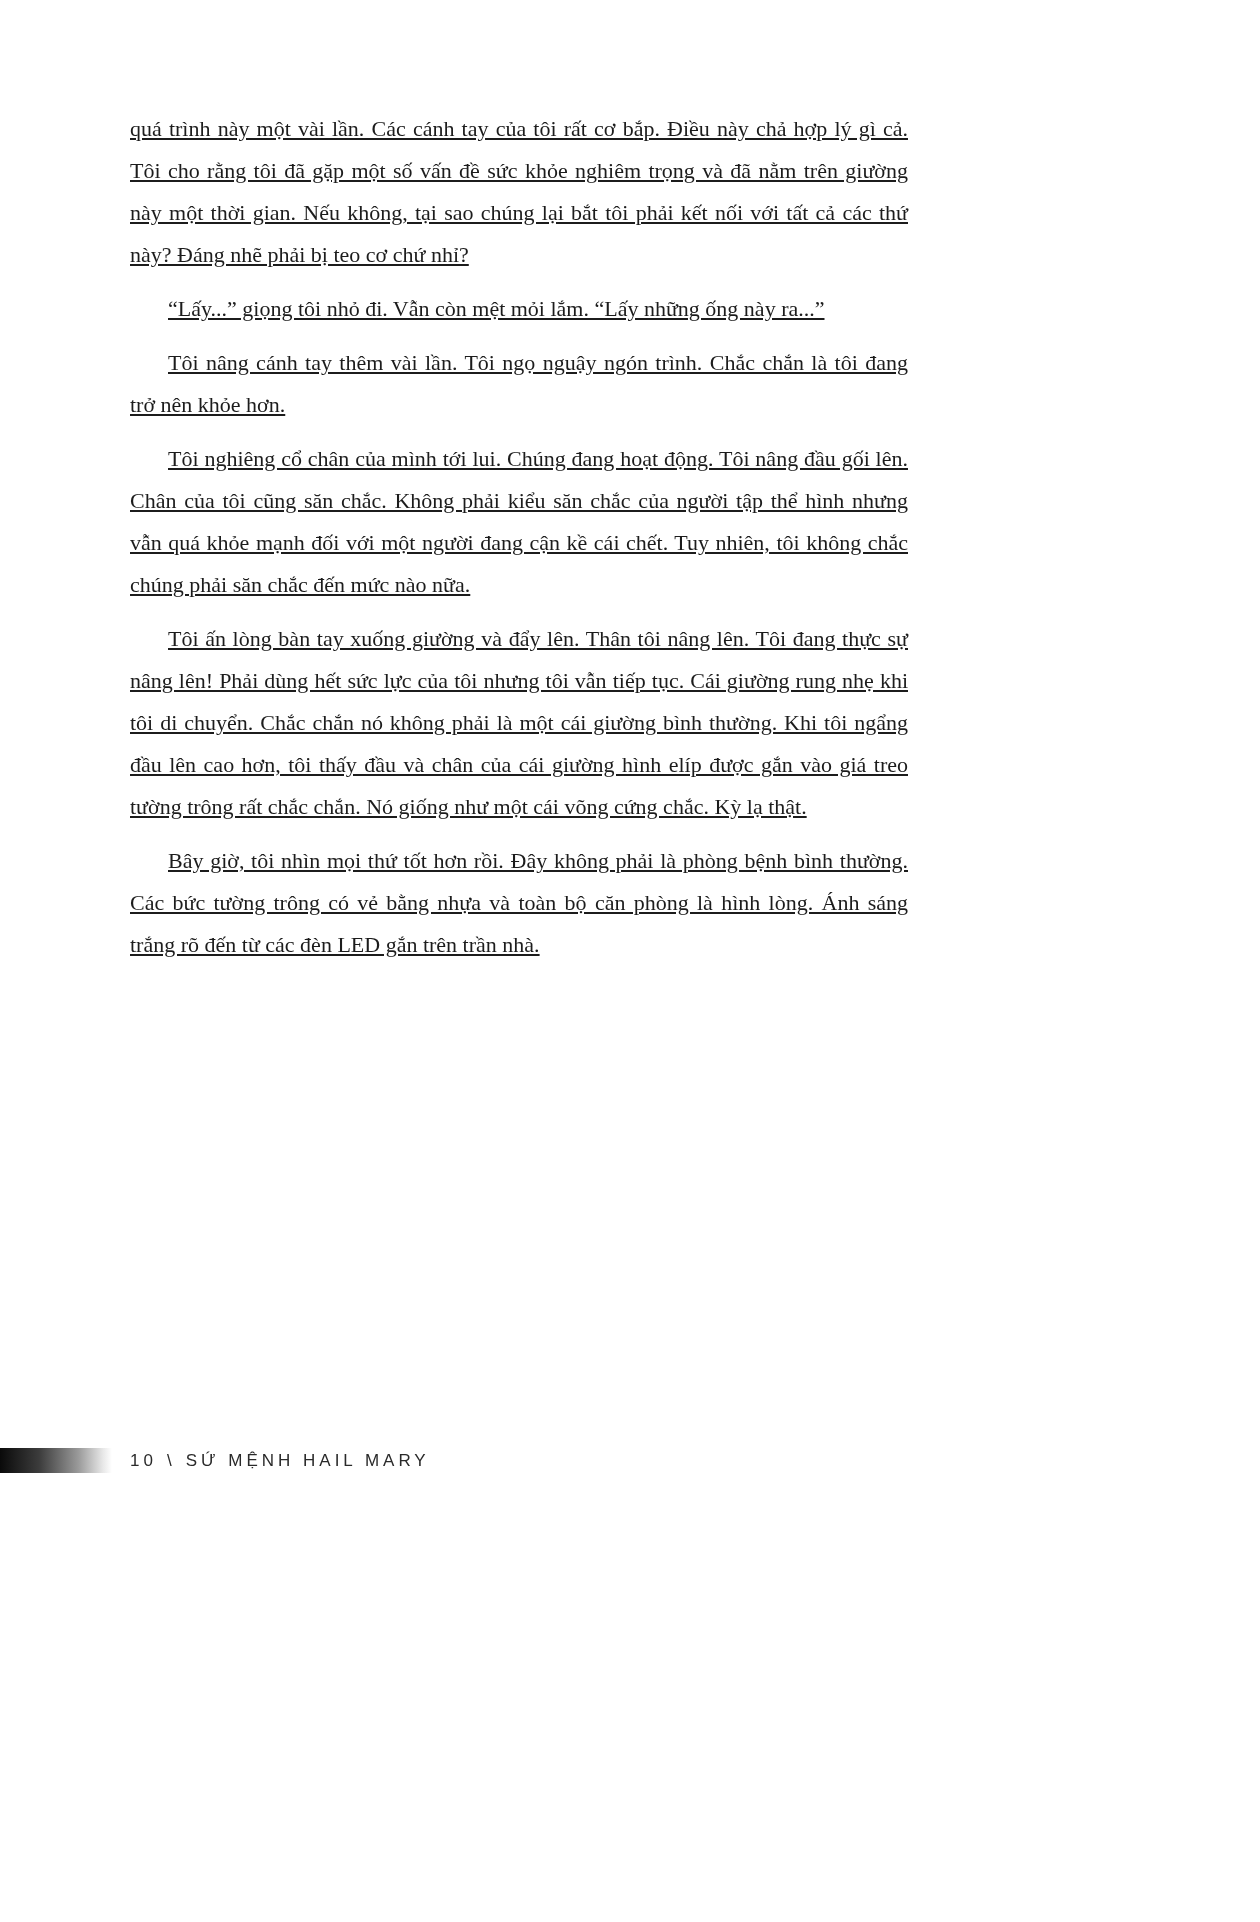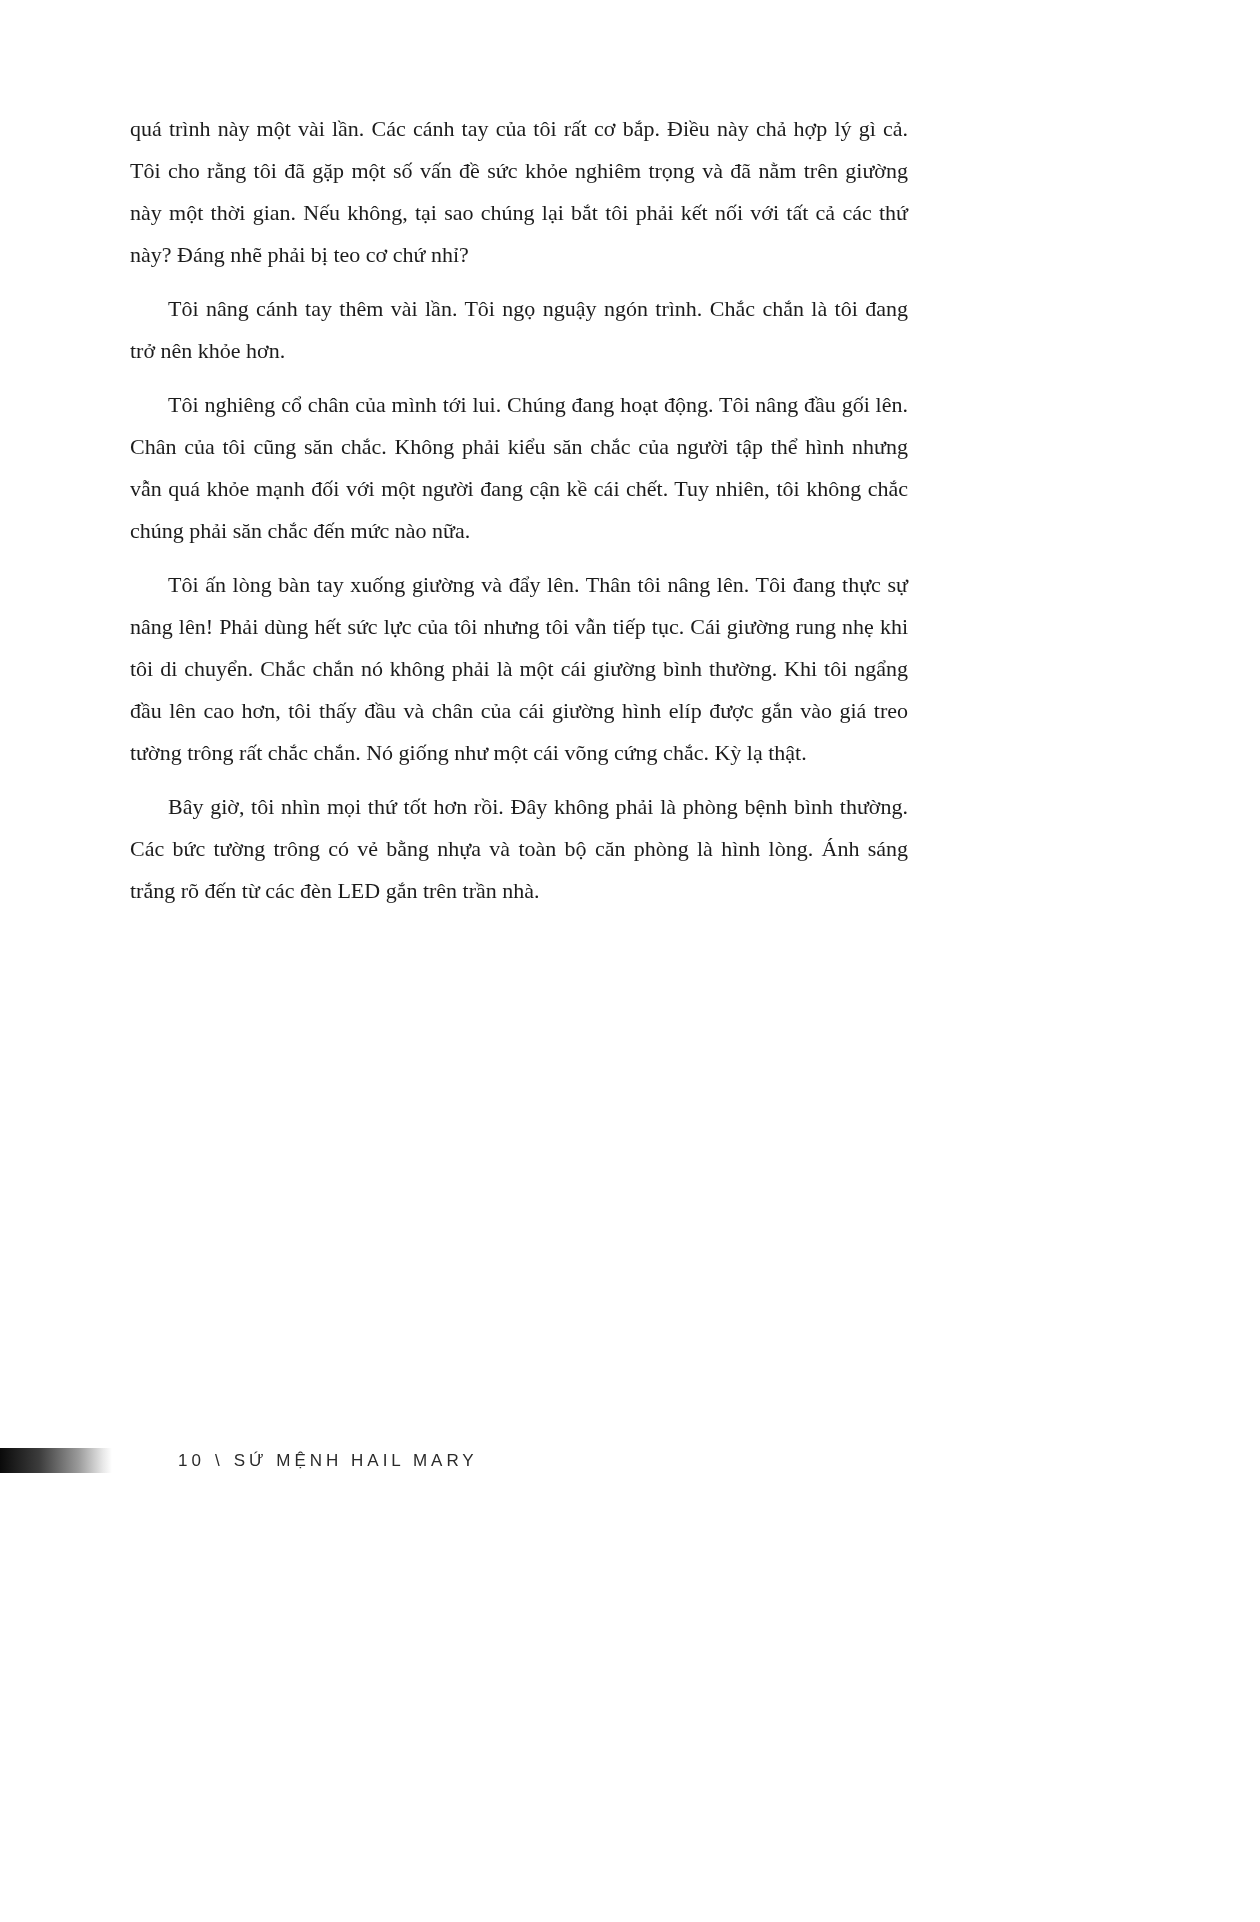--- a/index.html
+++ b/index.html
@@ -17,20 +17,21 @@
     color: #1c1c1c;
   }
   .text-block {
     position: absolute;
     top: 108px;
     left: 130px;
     width: 778px;
     text-align: justify;
     font-size: 22px;
     line-height: 42px;
+    text-decoration: underline;
   }
   .text-block p {
     margin: 0 0 12px 0;
     text-indent: 0;
   }
   .text-block p.indent {
     text-indent: 38px;
   }
   .footer {
     position: absolute;
@@ -50,34 +51,34 @@
   .footer-text {
     position: absolute;
     left: 130px;
     top: 0;
     font-family: "Liberation Sans", "DejaVu Sans", sans-serif;
     font-size: 17px;
     line-height: 28px;
     letter-spacing: 4px;
     color: #2a2a2a;
     white-space: nowrap;
-    margin-left: 48px;
   }
   .footer-text .sep {
     margin: 0 10px;
     color: #2a2a2a;
   }
 </style>
 </head>
 <body>
 
 <div class="page">
 
   <div class="text-block">
     <p>quá trình này một vài lần. Các cánh tay của tôi rất cơ bắp. Điều này chả hợp lý gì cả. Tôi cho rằng tôi đã gặp một số vấn đề sức khỏe nghiêm trọng và đã nằm trên giường này một thời gian. Nếu không, tại sao chúng lại bắt tôi phải kết nối với tất cả các thứ này? Đáng nhẽ phải bị teo cơ chứ nhỉ?</p>
+    <p class="indent">“Lấy...” giọng tôi nhỏ đi. Vẫn còn mệt mỏi lắm. “Lấy những ống này ra...”</p>
     <p class="indent">Tôi nâng cánh tay thêm vài lần. Tôi ngọ nguậy ngón trình. Chắc chắn là tôi đang trở nên khỏe hơn.</p>
     <p class="indent">Tôi nghiêng cổ chân của mình tới lui. Chúng đang hoạt động. Tôi nâng đầu gối lên. Chân của tôi cũng săn chắc. Không phải kiểu săn chắc của người tập thể hình nhưng vẫn quá khỏe mạnh đối với một người đang cận kề cái chết. Tuy nhiên, tôi không chắc chúng phải săn chắc đến mức nào nữa.</p>
     <p class="indent">Tôi ấn lòng bàn tay xuống giường và đẩy lên. Thân tôi nâng lên. Tôi đang thực sự nâng lên! Phải dùng hết sức lực của tôi nhưng tôi vẫn tiếp tục. Cái giường rung nhẹ khi tôi di chuyển. Chắc chắn nó không phải là một cái giường bình thường. Khi tôi ngẩng đầu lên cao hơn, tôi thấy đầu và chân của cái giường hình elíp được gắn vào giá treo tường trông rất chắc chắn. Nó giống như một cái võng cứng chắc. Kỳ lạ thật.</p>
     <p class="indent">Bây giờ, tôi nhìn mọi thứ tốt hơn rồi. Đây không phải là phòng bệnh bình thường. Các bức tường trông có vẻ bằng nhựa và toàn bộ căn phòng là hình lòng. Ánh sáng trắng rõ đến từ các đèn LED gắn trên trần nhà.</p>
   </div>
 
   <div class="footer">
     <div class="footer-bar"></div>
     <div class="footer-text">
       <span>10</span><span class="sep">\</span><span>SỨ MỆNH HAIL MARY</span>

